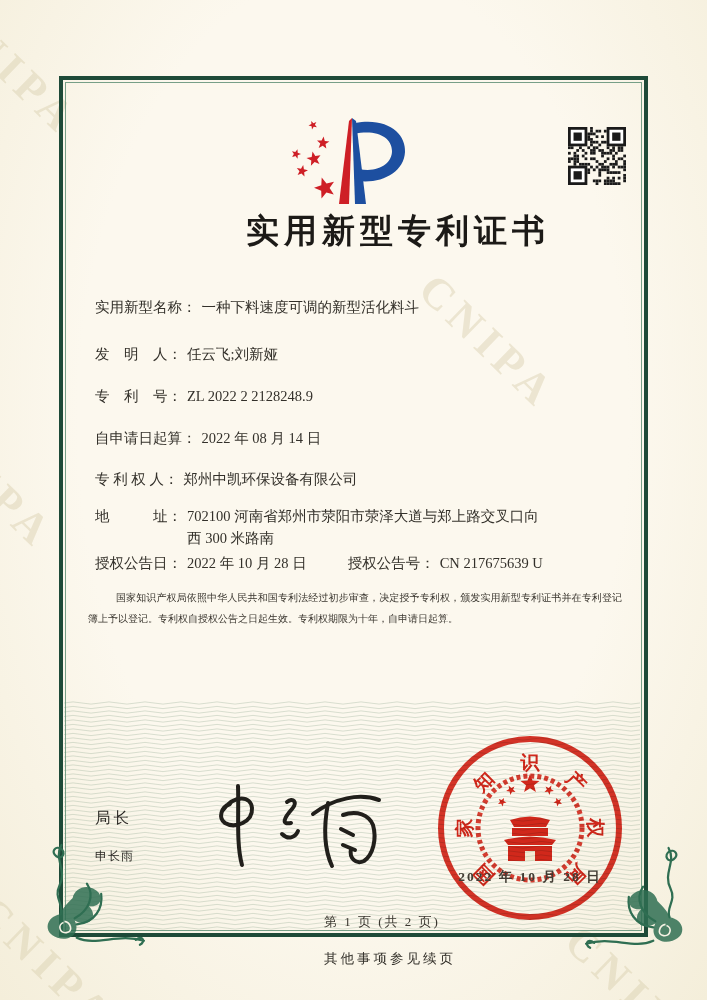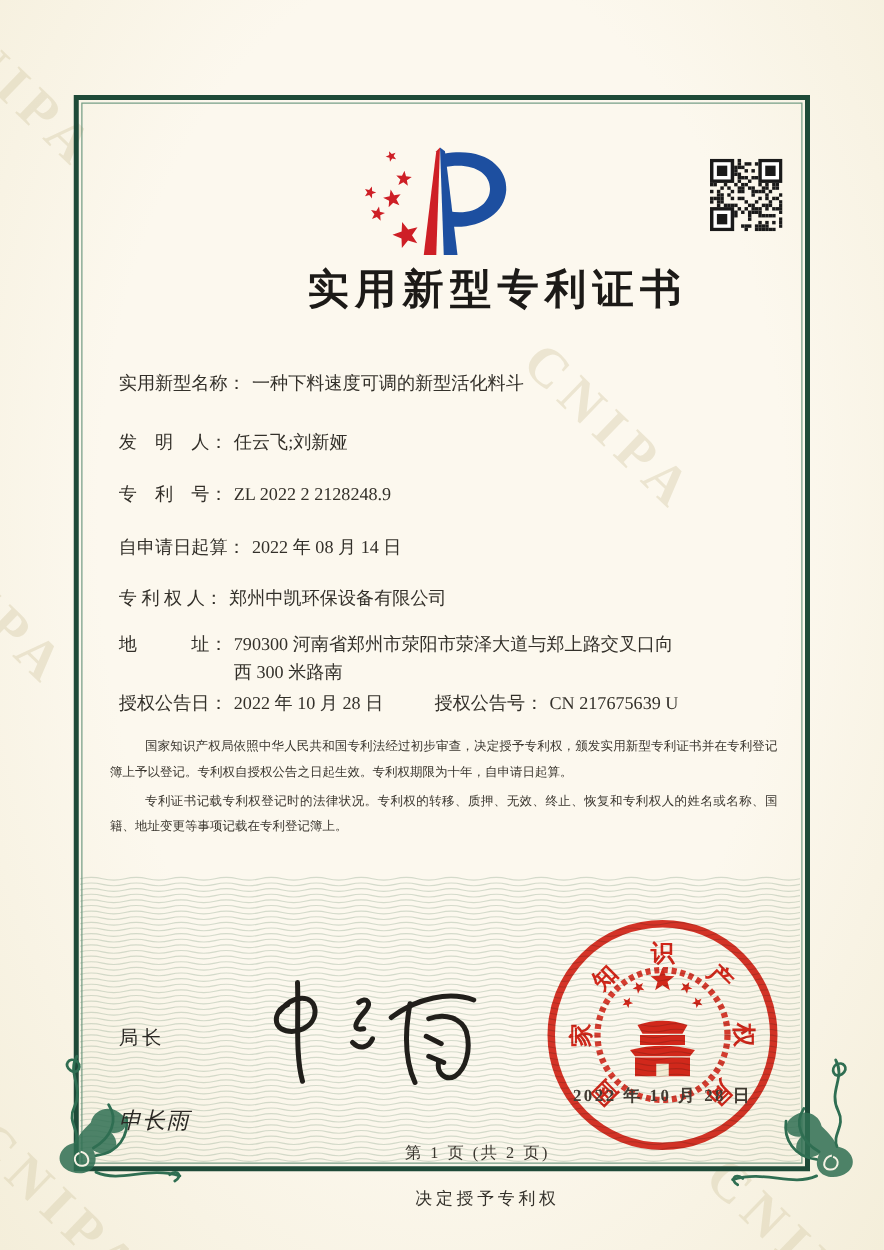--- a/index.html
+++ b/index.html
@@ -30,22 +30,22 @@
   .row { position:absolute; left:95px; font-size:14.5px; line-height:22px; color:#33302a; white-space:nowrap; }
   .row .lab { display:inline-block; }
   .row .val { margin-left:5px; }
   .addr-val { display:inline-block; vertical-align:top; margin-left:5px; white-space:normal; width:440px; }
   .lab2 { margin-left:41px; }
   .paras {
     position:absolute; left:88px; top:588px; width:534px; font-size:10px;
     line-height:20.8px; text-align:justify; color:#3a362f;
   }
   .paras p { margin:0 0 2px 0; text-indent:28px; }
-  .signer-title { position:absolute; left:95px; top:808px; font-size:15.5px; letter-spacing:3px; color:#2b2925;margin-top:12px; }
-  .signer-name  { position:absolute; left:95px; top:884px; font-size:18px; letter-spacing:1px; color:#2b2925;font-style:italic; }
+  .signer-title { position:absolute; left:95px; top:808px; font-size:15.5px; letter-spacing:3px; color:#2b2925; }
+  .signer-name  { position:absolute; left:95px; top:848px; font-size:12px; letter-spacing:1px; color:#2b2925; }
   .signature { position:absolute; left:193px; top:770px; }
   .seal { position:absolute; left:434px; top:732px; width:192px; height:192px; mix-blend-mode:multiply; }
   .seal svg { position:absolute; inset:0; }
   .seal .ring-ch {
     position:absolute; left:50%; top:50%; width:22px; height:22px; margin-left:-11px; margin-top:-11px;
     text-align:center; font-size:19px; font-weight:700; color:var(--sealred,#d5291d);
     font-family:"Liberation Serif","DejaVu Serif",serif;
   }
   .seal-date {
     position:absolute; left:-12px; right:-12px; top:136px; text-align:center;
@@ -323,29 +323,28 @@
   <div class="row" style="top:385px">
     <span class="lab">专　利　号：</span><span class="val">ZL 2022 2 2128248.9</span>
   </div>
   <div class="row" style="top:427px">
     <span class="lab">自申请日起算：</span><span class="val">2022 年 08 月 14 日</span>
   </div>
   <div class="row" style="top:468px">
     <span class="lab">专 利 权 人：</span><span class="val">郑州中凯环保设备有限公司</span>
   </div>
   <div class="row" style="top:505px">
-    <span class="lab">地　　　址：</span><span class="addr-val"><span>790300 河南省郑州市荥阳市荥泽大道与郑上路交叉口向</span><br><span>西 300 米路南</span></span>
+    <span class="lab">地　　　址：</span><span class="addr-val"><span>702100 河南省郑州市荥阳市荥泽大道与郑上路交叉口向</span><br><span>西 300 米路南</span></span>
   </div>
   <div class="row" style="top:552px">
     <span class="lab">授权公告日：</span><span class="val">2022 年 10 月 28 日</span><span class="lab lab2">授权公告号：</span><span class="val">CN 217675639 U</span>
   </div>
 
   <div class="paras">
     <p>国家知识产权局依照中华人民共和国专利法经过初步审查，决定授予专利权，颁发实用新型专利证书并在专利登记簿上予以登记。专利权自授权公告之日起生效。专利权期限为十年，自申请日起算。</p>
-    <p>专利证书记载专利权登记时的法律状况。专利权的转移、质押、无效、终止、恢复和专利权人的姓名或名称、国籍、地址变更等事项记载在专利登记簿上。</p>
   </div>
 
   <div class="signer-title">局长</div>
   <div class="signer-name">申长雨</div>
 
   <svg class="signature" width="205" height="108" viewBox="0 0 205 108">
     <g stroke="#211f1b" stroke-width="4" fill="none" stroke-linecap="round" stroke-linejoin="round">
       <path d="M30,40 C42,24 58,26 59,38 C60,52 42,59 32,53 C25,48 28,37 37,34"></path>
       <path d="M45,16 C46,42 43,74 49,95"></path>
       <path d="M94,32 C100,27 105,32 99,39 C91,48 88,55 98,53"></path>
@@ -383,15 +382,15 @@
         <span class="ring-ch" style="transform: rotate(-45deg) translateY(-67px);">知</span>
         <span class="ring-ch" style="transform: rotate(0deg) translateY(-67px);">识</span>
         <span class="ring-ch" style="transform: rotate(45deg) translateY(-67px);">产</span>
         <span class="ring-ch" style="transform: rotate(90deg) translateY(-67px);">权</span>
         <span class="ring-ch" style="transform: rotate(135deg) translateY(-67px);">局</span>
       </div>
     <div class="seal-date">2022 年 10 月 28 日</div>
   </div>
 
   <div class="page-info">第 1 页 (共 2 页)</div>
-  <div class="cont-note">决定授予专利权</div>
+  <div class="cont-note">其他事项参见续页</div>
 
 </div>
 
 </body></html>

